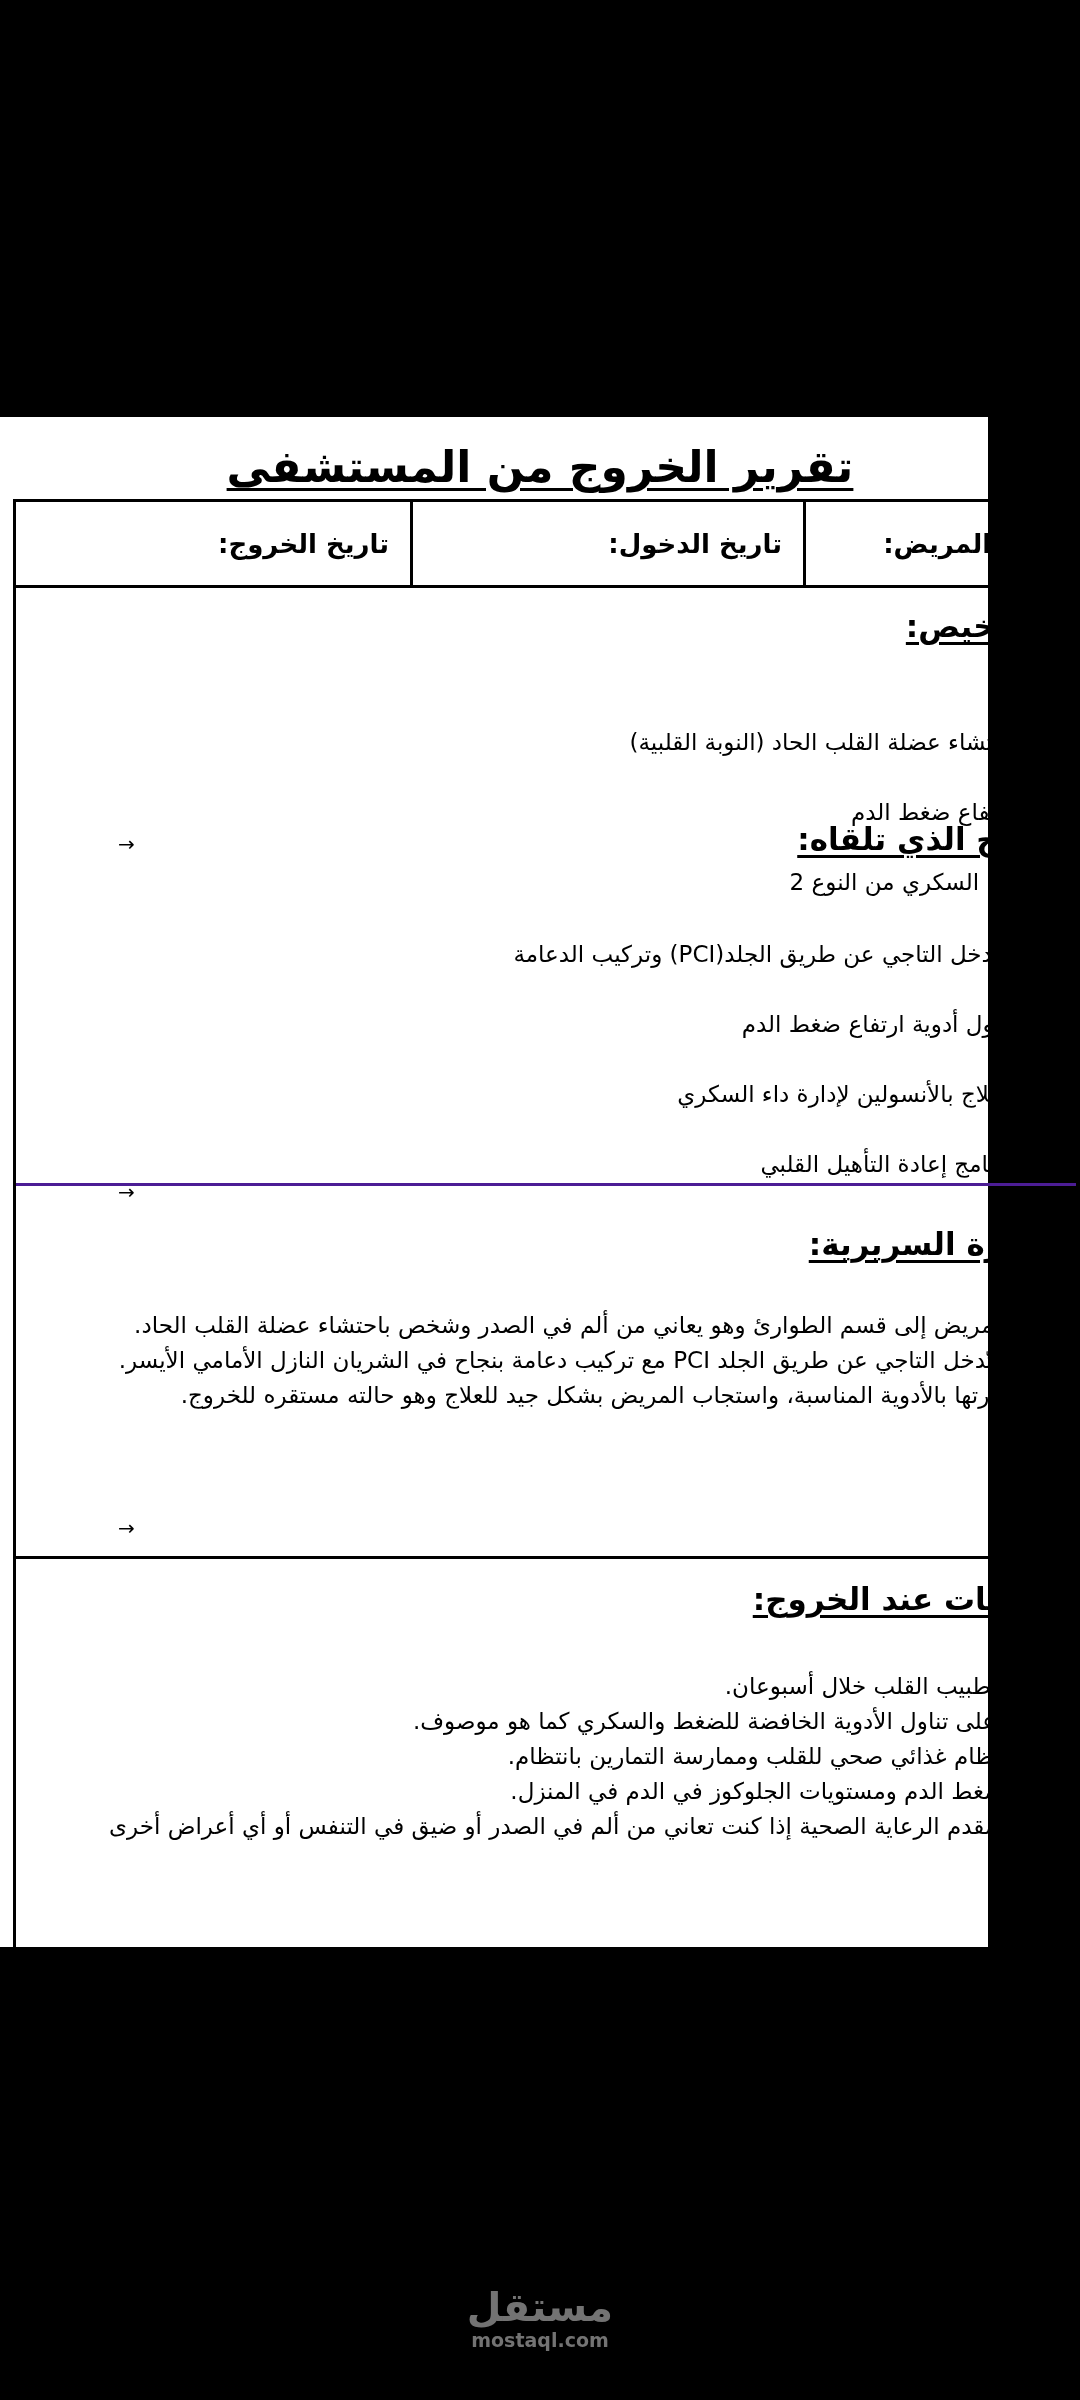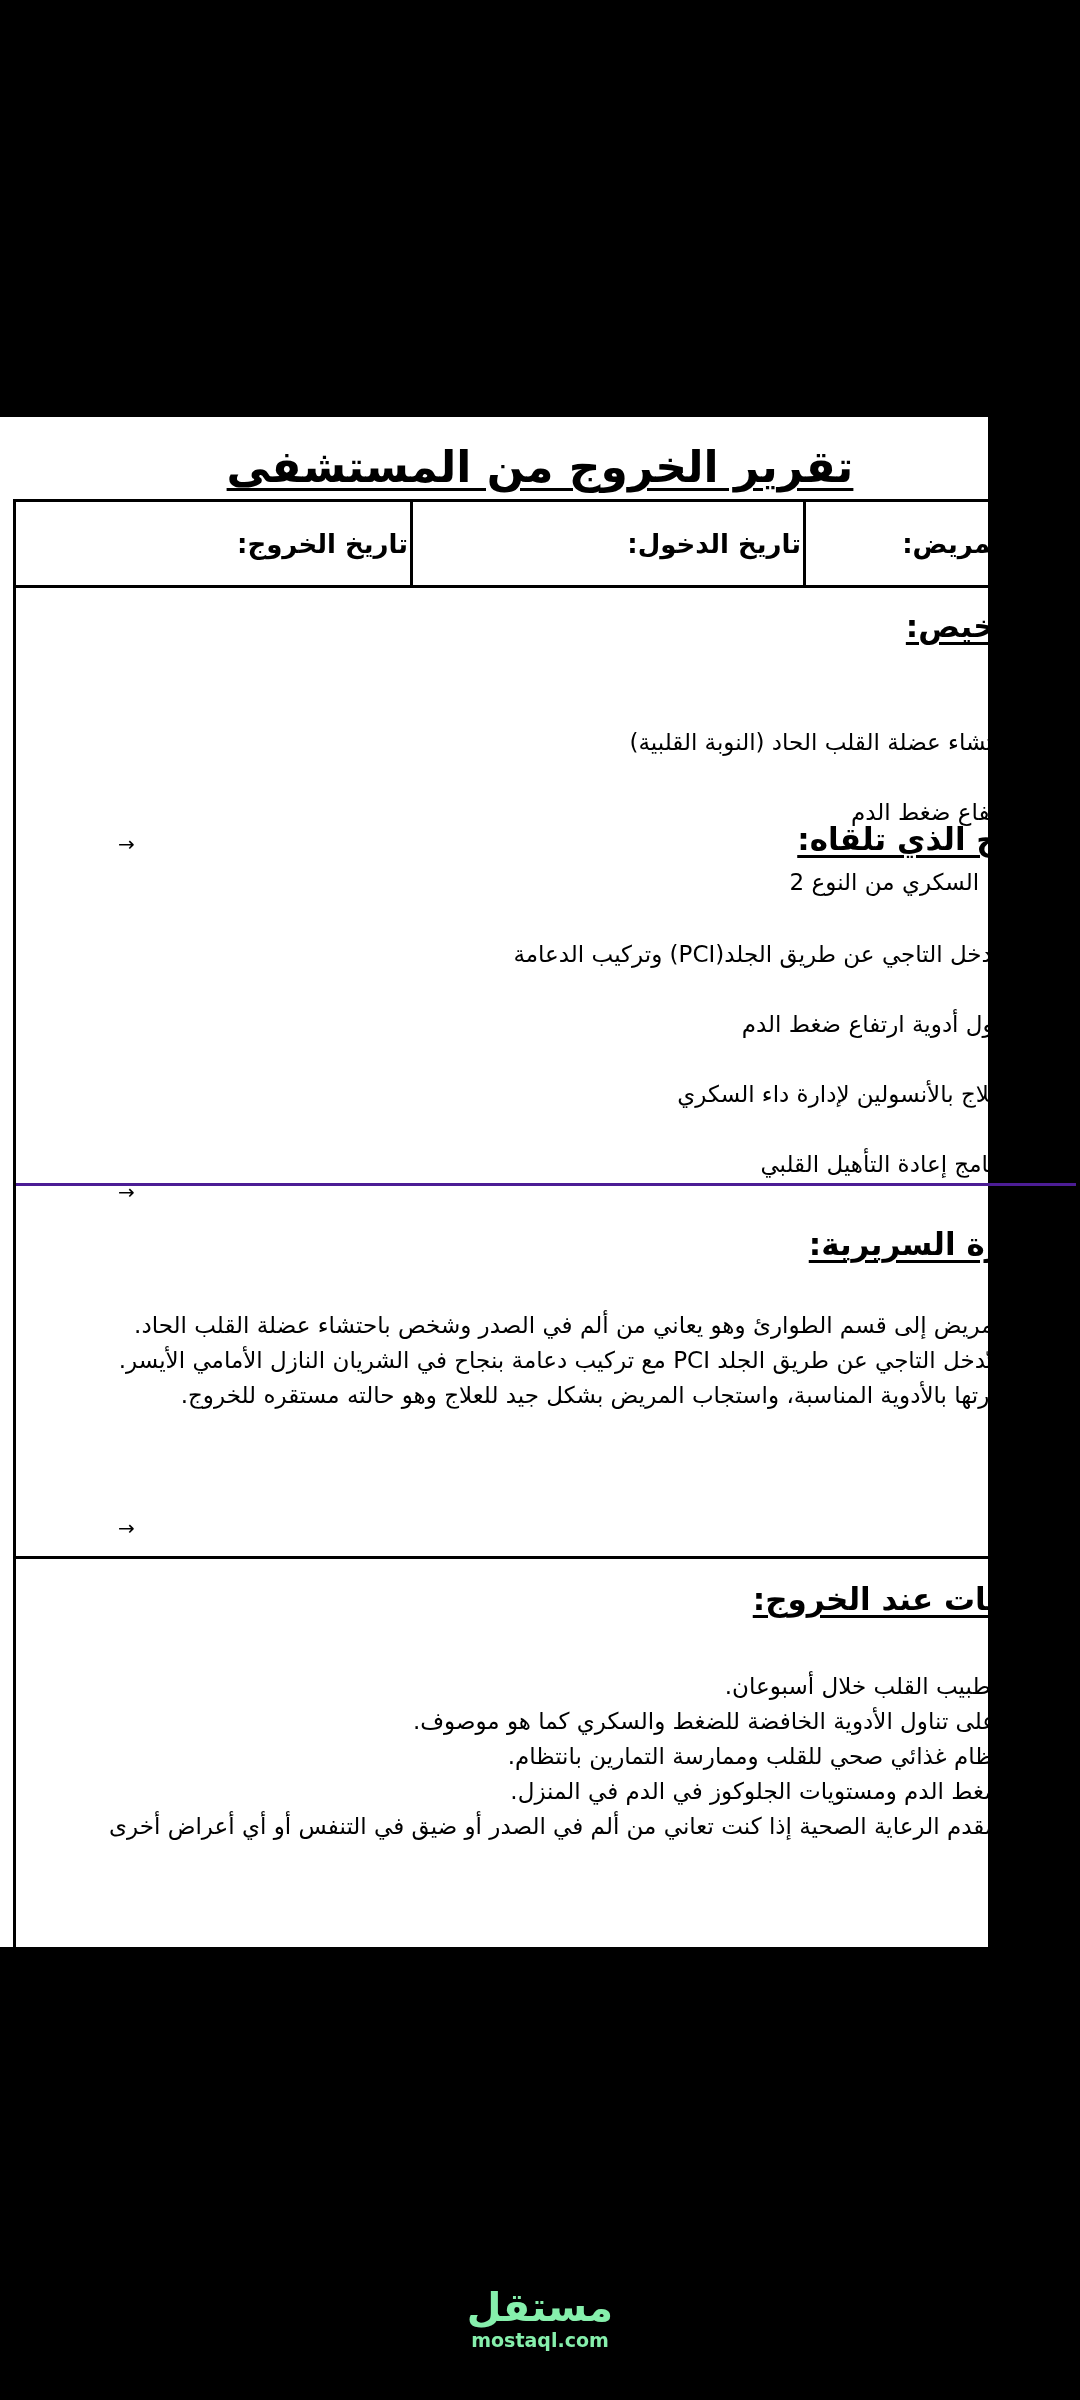--- a/index.html
+++ b/index.html
@@ -59,21 +59,21 @@
       display: flex;
       flex-direction: row-reverse;
     }
     .header-cell {
       height: 100%;
       box-sizing: border-box;
       display: flex;
       align-items: center;
       justify-content: flex-start;
       direction: rtl;
-      padding-right: 2px;
+      padding-right: 21px;
       font-size: 26px;
       font-weight: bold;
     }
     .header-cell.c1 { width: 270px; }
     .header-cell.c2 { width: 396px; border-right: 3px solid #000; border-left: 3px solid #000; }
     .header-cell.c3 { flex: 1; }
     .section {
       position: absolute;
       left: 0;
       width: 100%;
@@ -118,21 +118,21 @@
       direction: ltr;
       font-size: 20px;
       line-height: 20px;
       color: #000;
     }
     .watermark {
       position: absolute;
       left: 0; top: 2285px;
       width: 1080px;
       text-align: center;
-      color: #86efac;
+      color: #737373;
     }
     .watermark .wm-ar {
       display: block;
       font-size: 40px;
       font-weight: bold;
       line-height: 44px;
       direction: rtl;
     }
     .watermark .wm-en {
       display: block;

